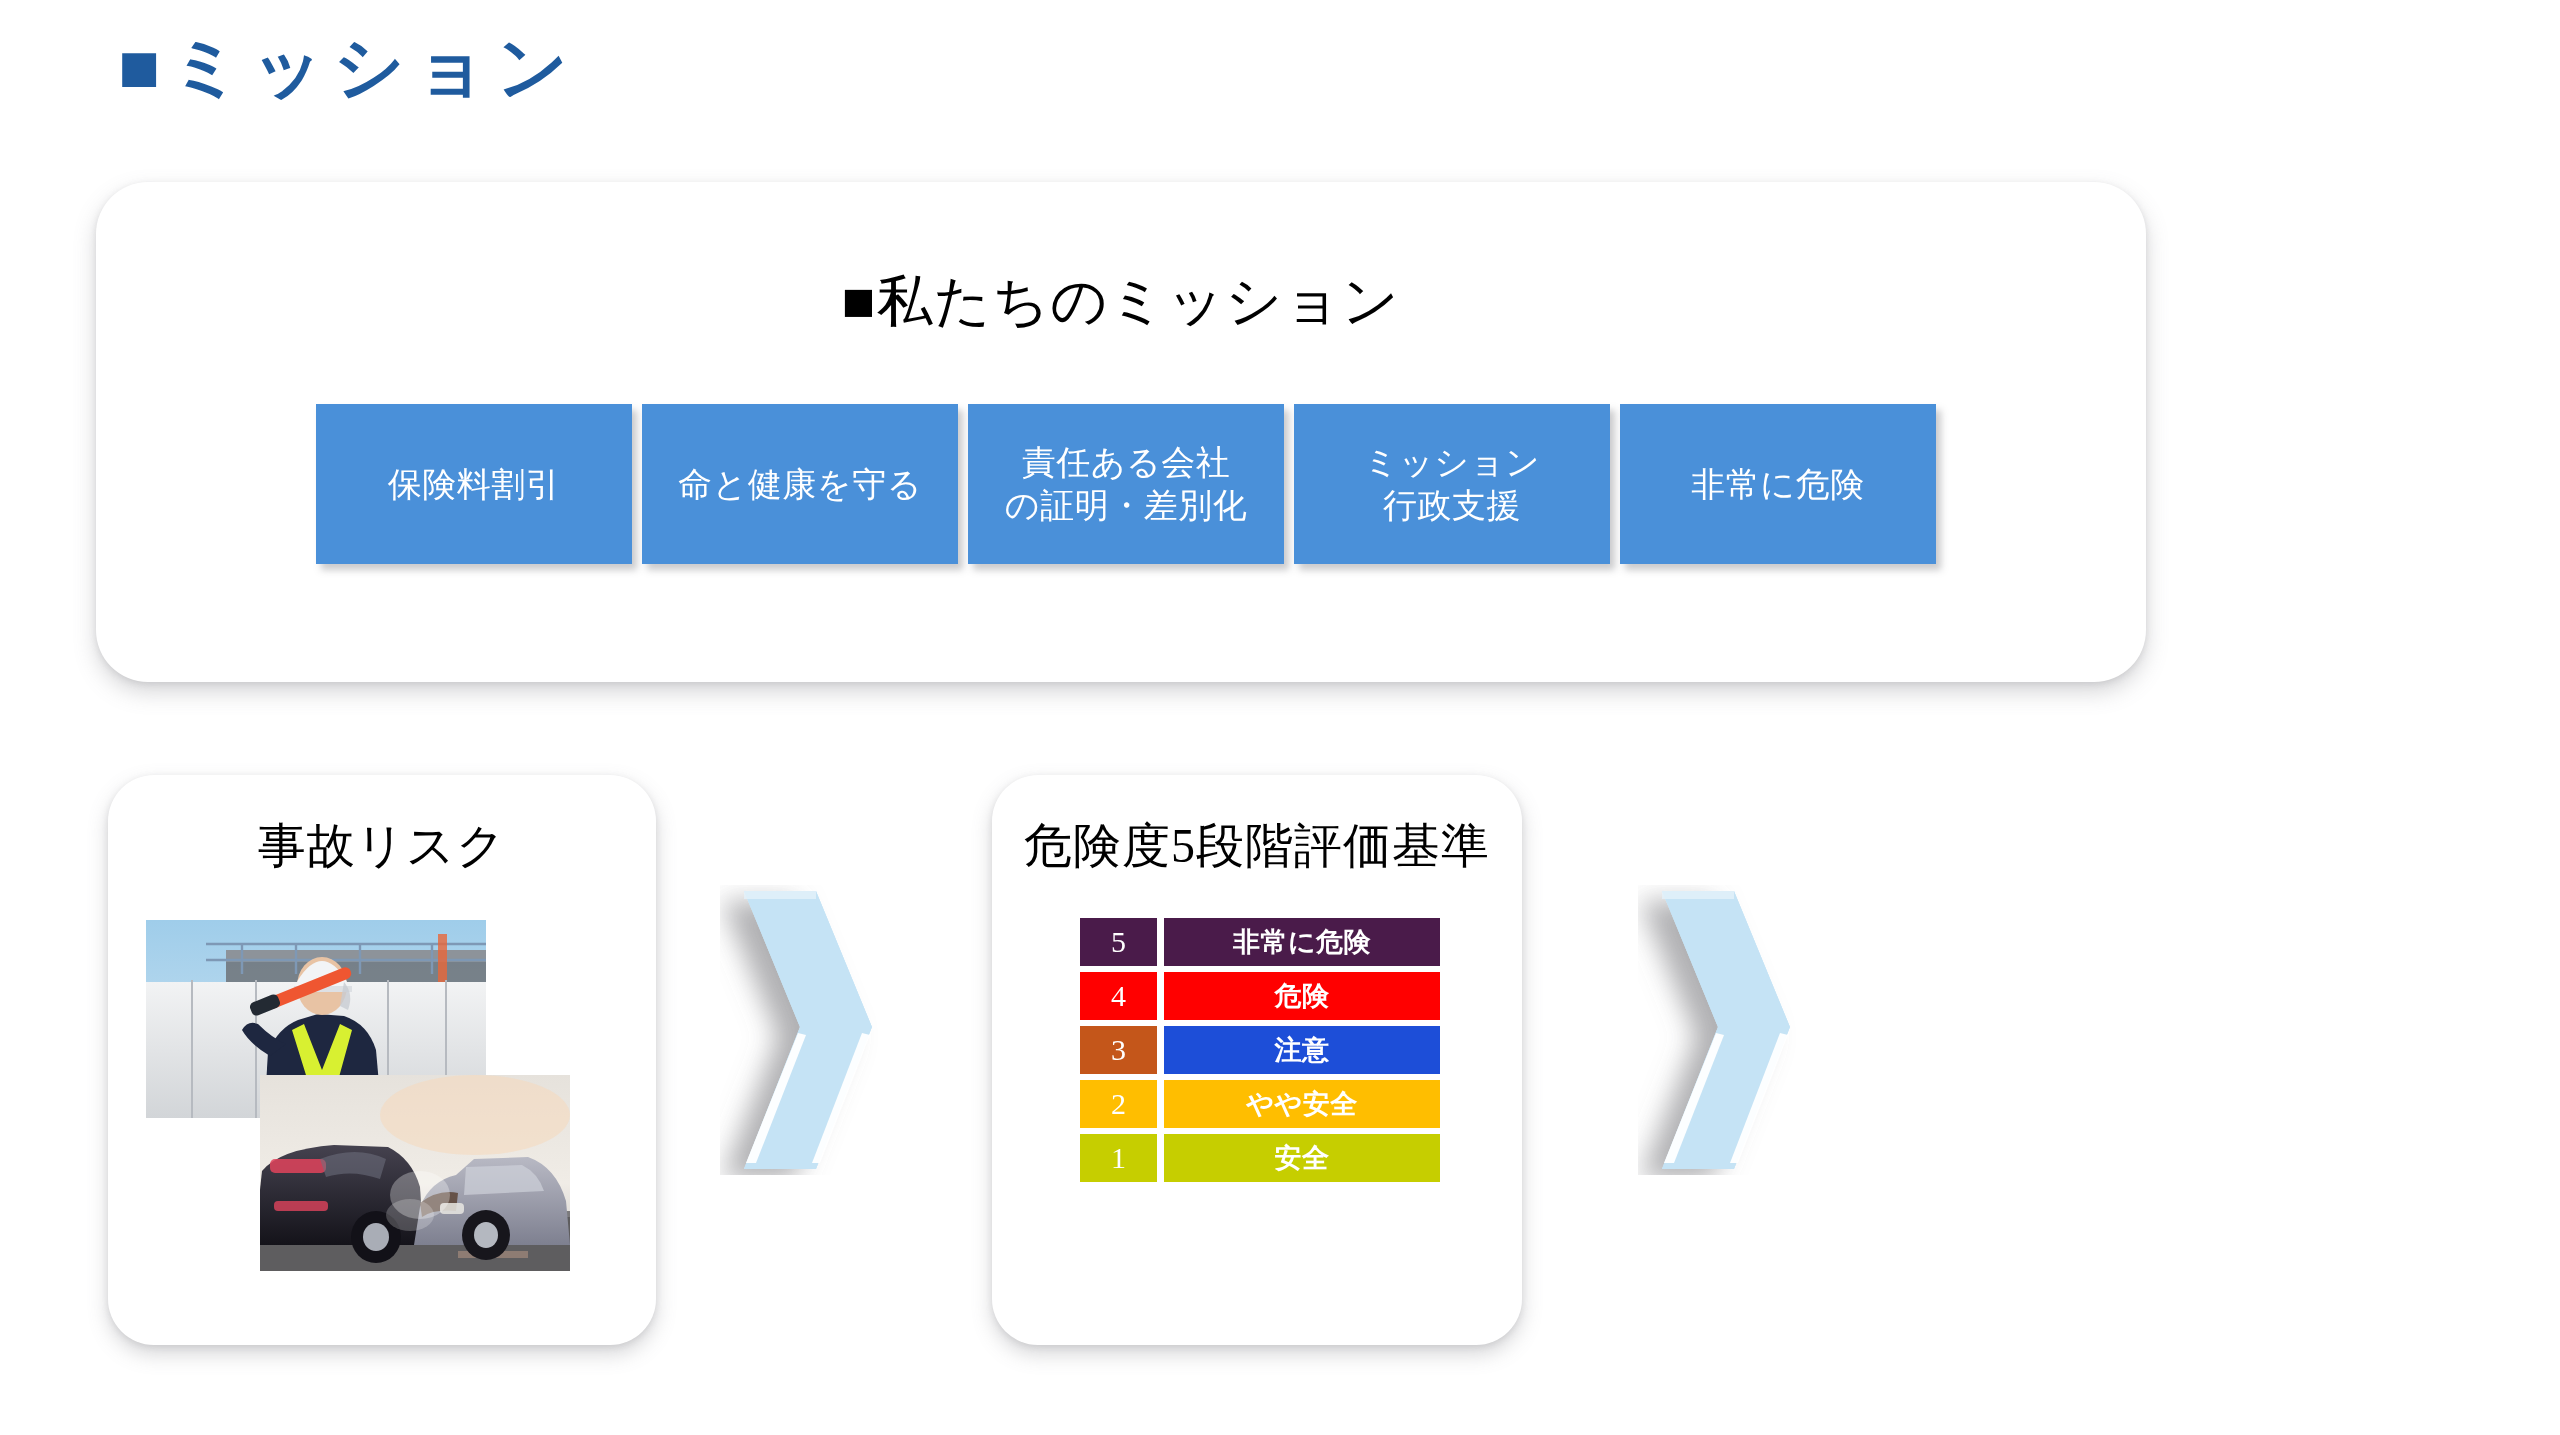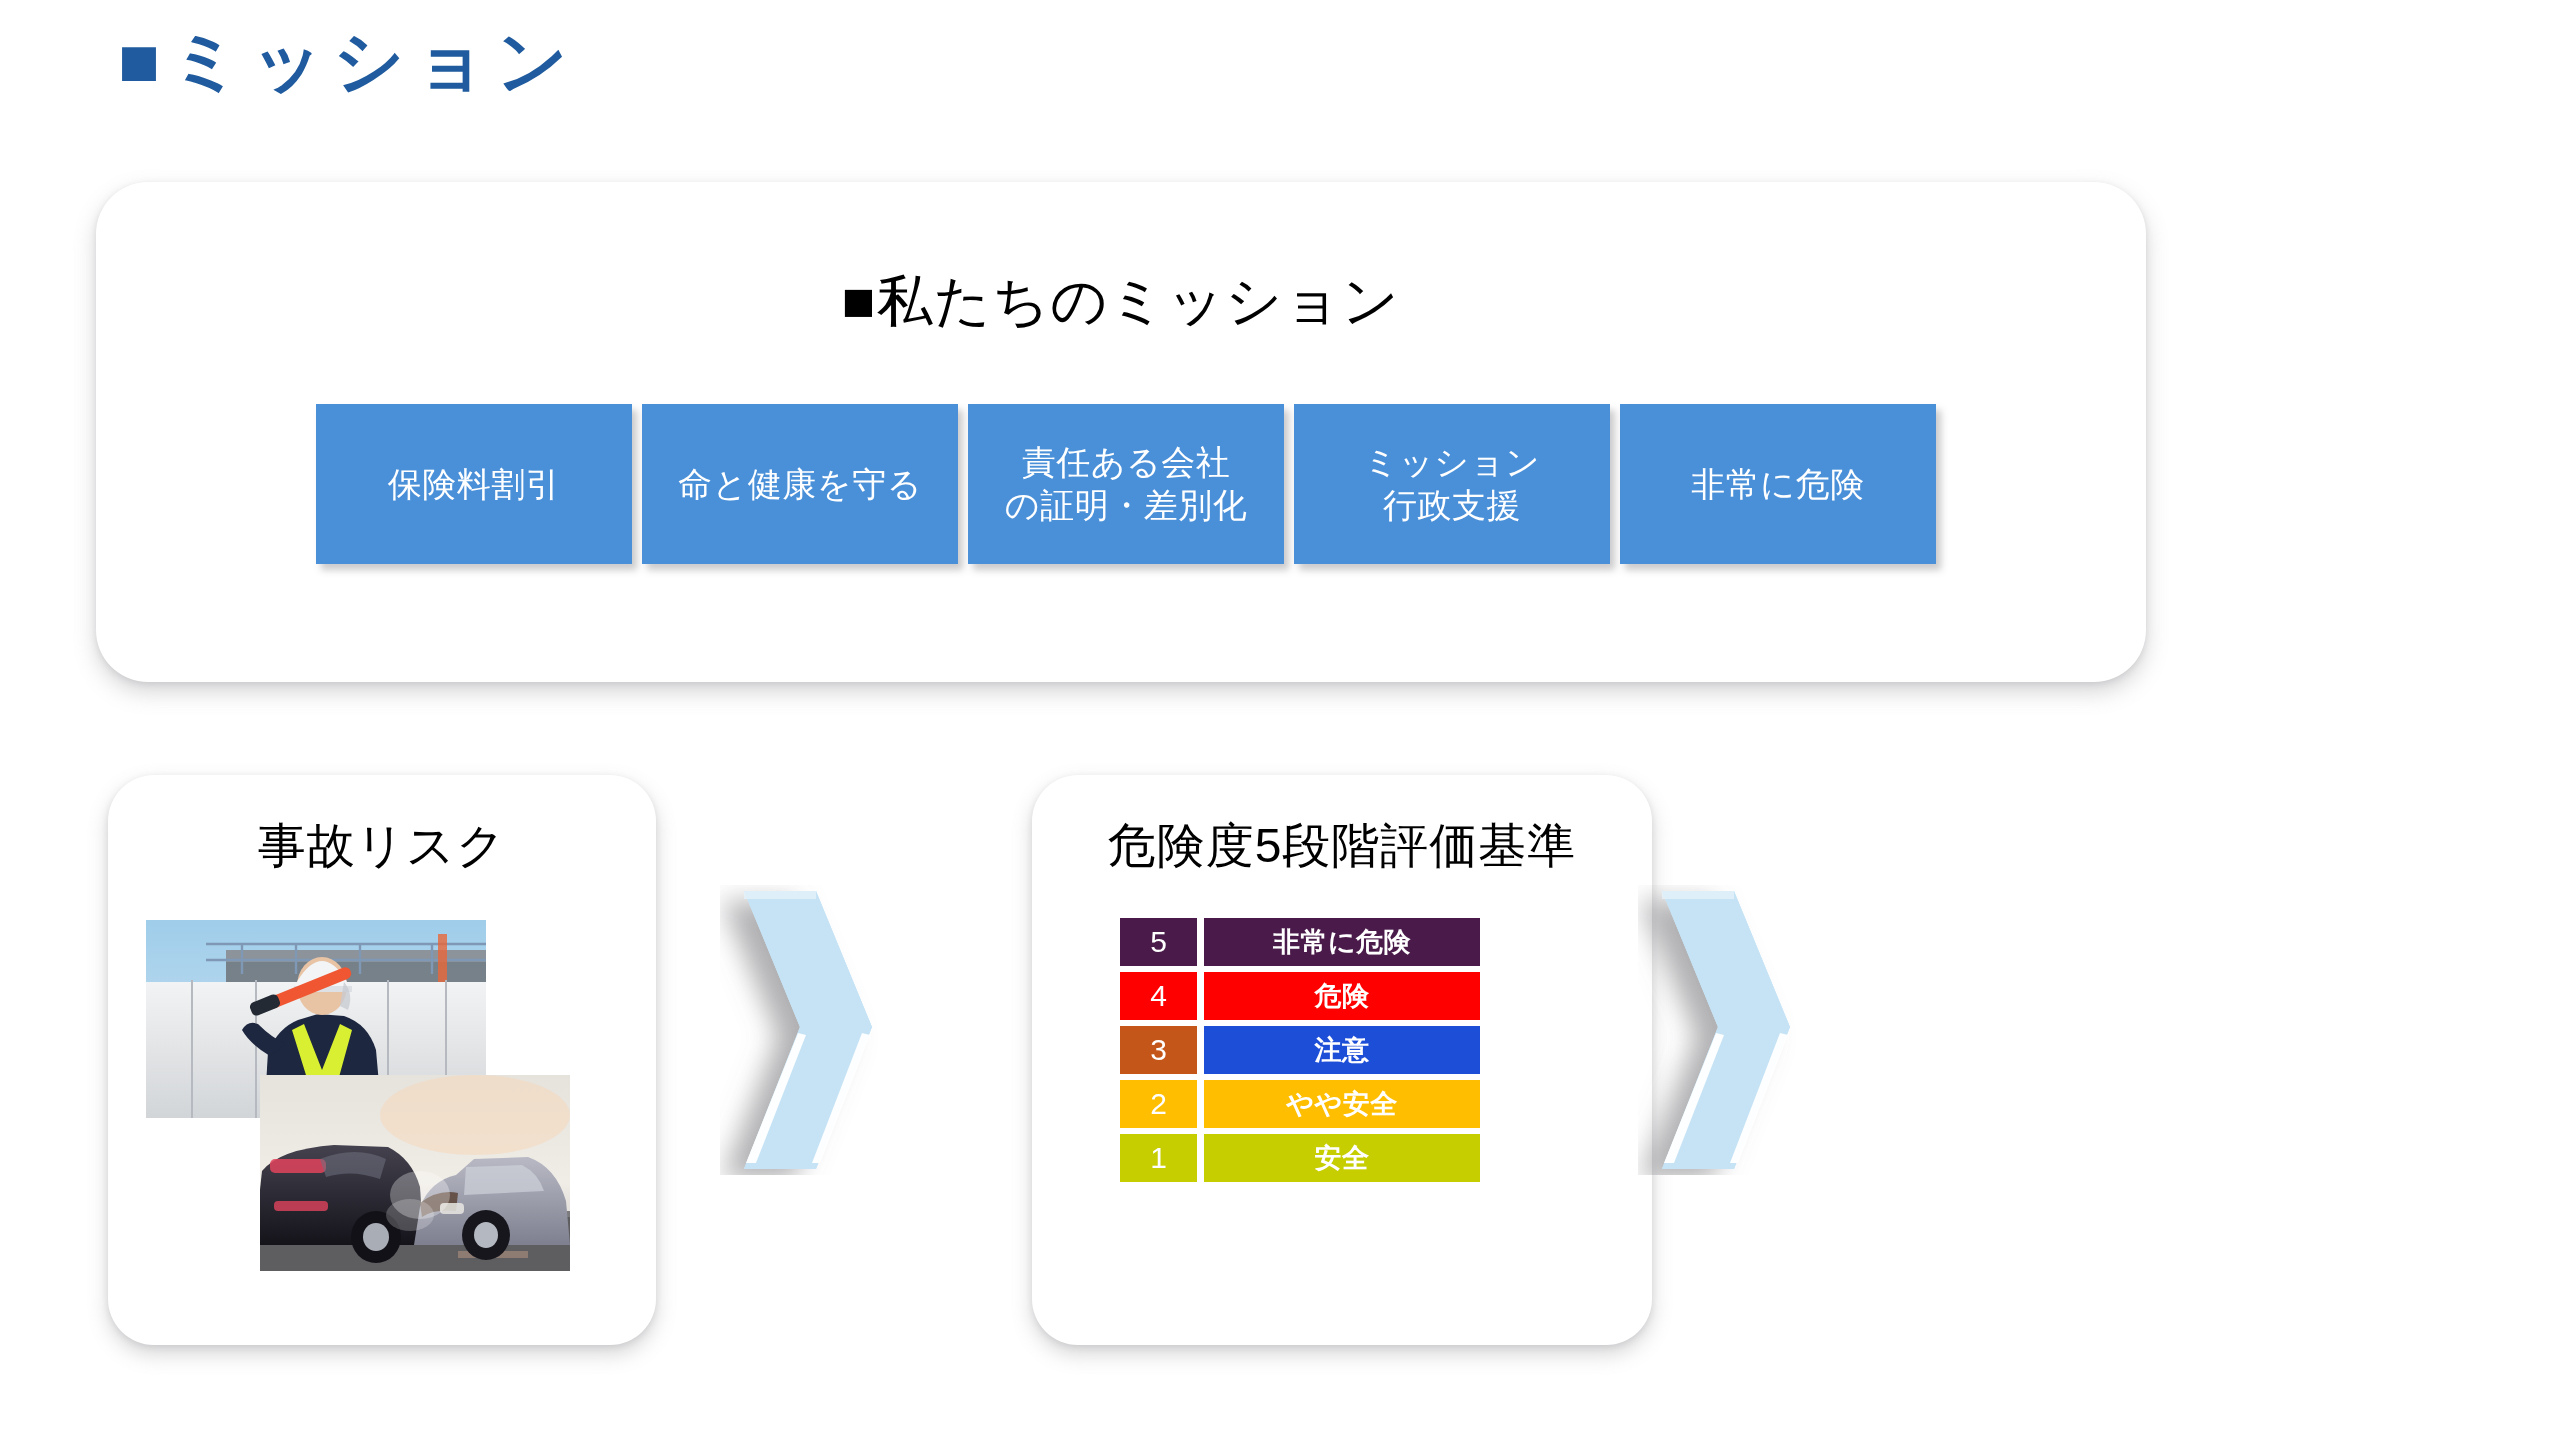--- a/index.html
+++ b/index.html
@@ -23,21 +23,20 @@
   .slide-title {
     position: absolute;
     left: 118px;
     top: 32px;
     font-size: 70px;
     font-weight: 700;
     color: #1F5B9E;
     letter-spacing: 10px;
     line-height: 1;
     white-space: nowrap;
-    font-family: Liberation Mono, monospace;
   }
 
   
   .mission-card {
     position: absolute;
     left: 96px;
     top: 182px;
     width: 2050px;
     height: 500px;
     background: #ffffff;
@@ -96,21 +95,21 @@
   .flow-card {
     position: absolute;
     background: #ffffff;
     border-radius: 46px;
     box-shadow: 0 9px 20px rgba(120,120,125,0.30),
                 0 2px 6px rgba(140,140,145,0.20);
     padding-left: 21px;
   }
 
   .card-left   { left: 108px;  top: 0; width: 548px; height: 570px; }
-  .card-center { left: 1032px; top: 0; width: 620px; height: 570px; }
+  .card-center { left: 992px; top: 0; width: 530px; height: 570px; font-family: Liberation Serif, serif; }
   .card-right  { left: 1938px; top: 0; width: 530px; height: 570px; }
 
   .card-heading {
     position: absolute;
     left: 0;
     top: 42px;
     width: 100%;
     text-align: center;
     font-size: 48px;
     font-weight: 400;

